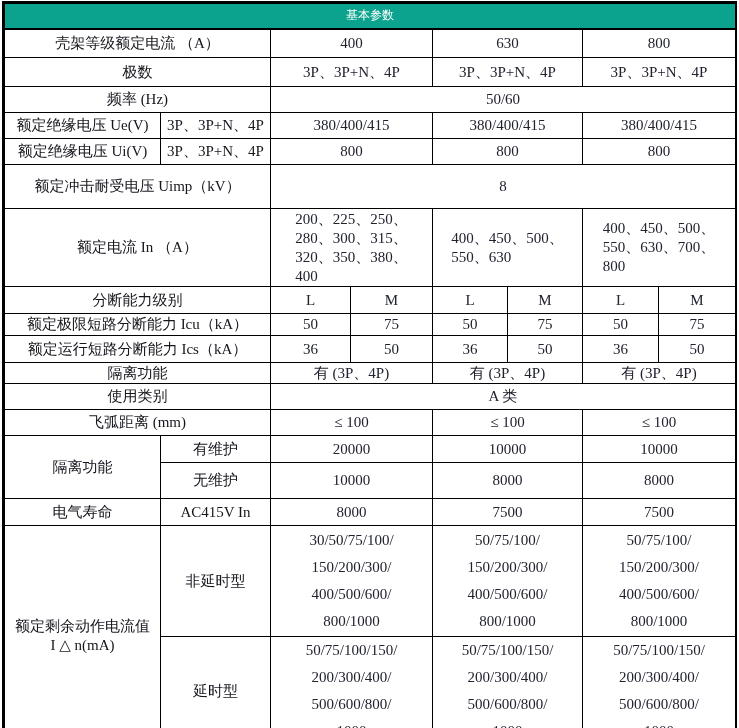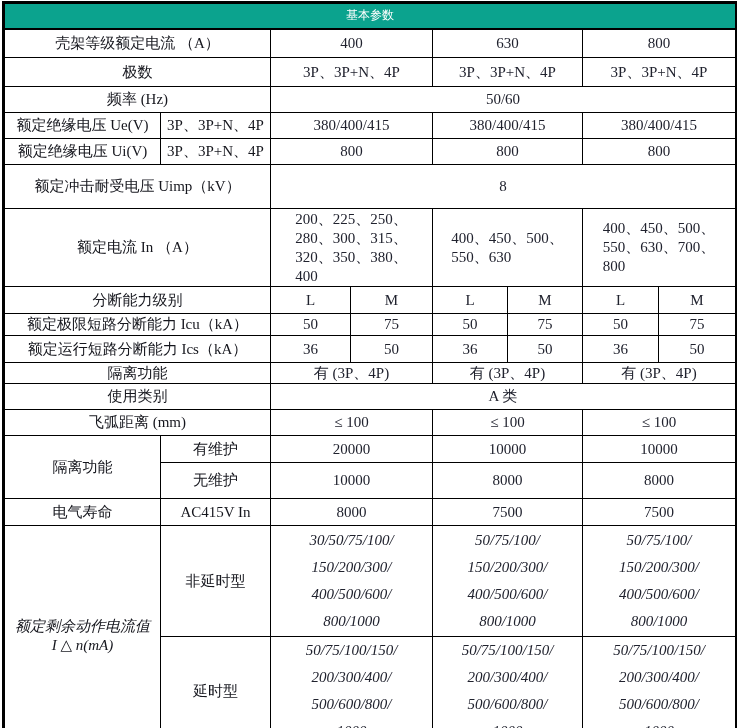--- a/index.html
+++ b/index.html
@@ -7,21 +7,21 @@
        font-family:"Liberation Serif","DejaVu Serif",serif;}
   .sheet{position:absolute;left:2px;top:1px;width:731px;
          border:2px solid #000;background:#fff;}
   table{border-collapse:collapse;table-layout:fixed;width:100%;
         color:#20222e;}
   td{border:1px solid #000;text-align:center;vertical-align:middle;
      padding:0 2px;font-size:15px;overflow:hidden;}
   tr.hdr td{background:#0ba38e;color:#ffffff;font-size:12px;
             border-bottom:2px solid #000;}
   td.lbl{color:#15161d;}
-  td.pre{white-space:pre-line;font-style:italic;}
+  td.pre{white-space:pre-line;}
   td.tall{line-height:27px;}
   td.mid{line-height:19px;}
   td.mid .blk{display:inline-block;text-align:left;white-space:pre-line;}
 </style>
 </head>
 <body>
 
 <div class="sheet">
 <table>
   <colgroup>

